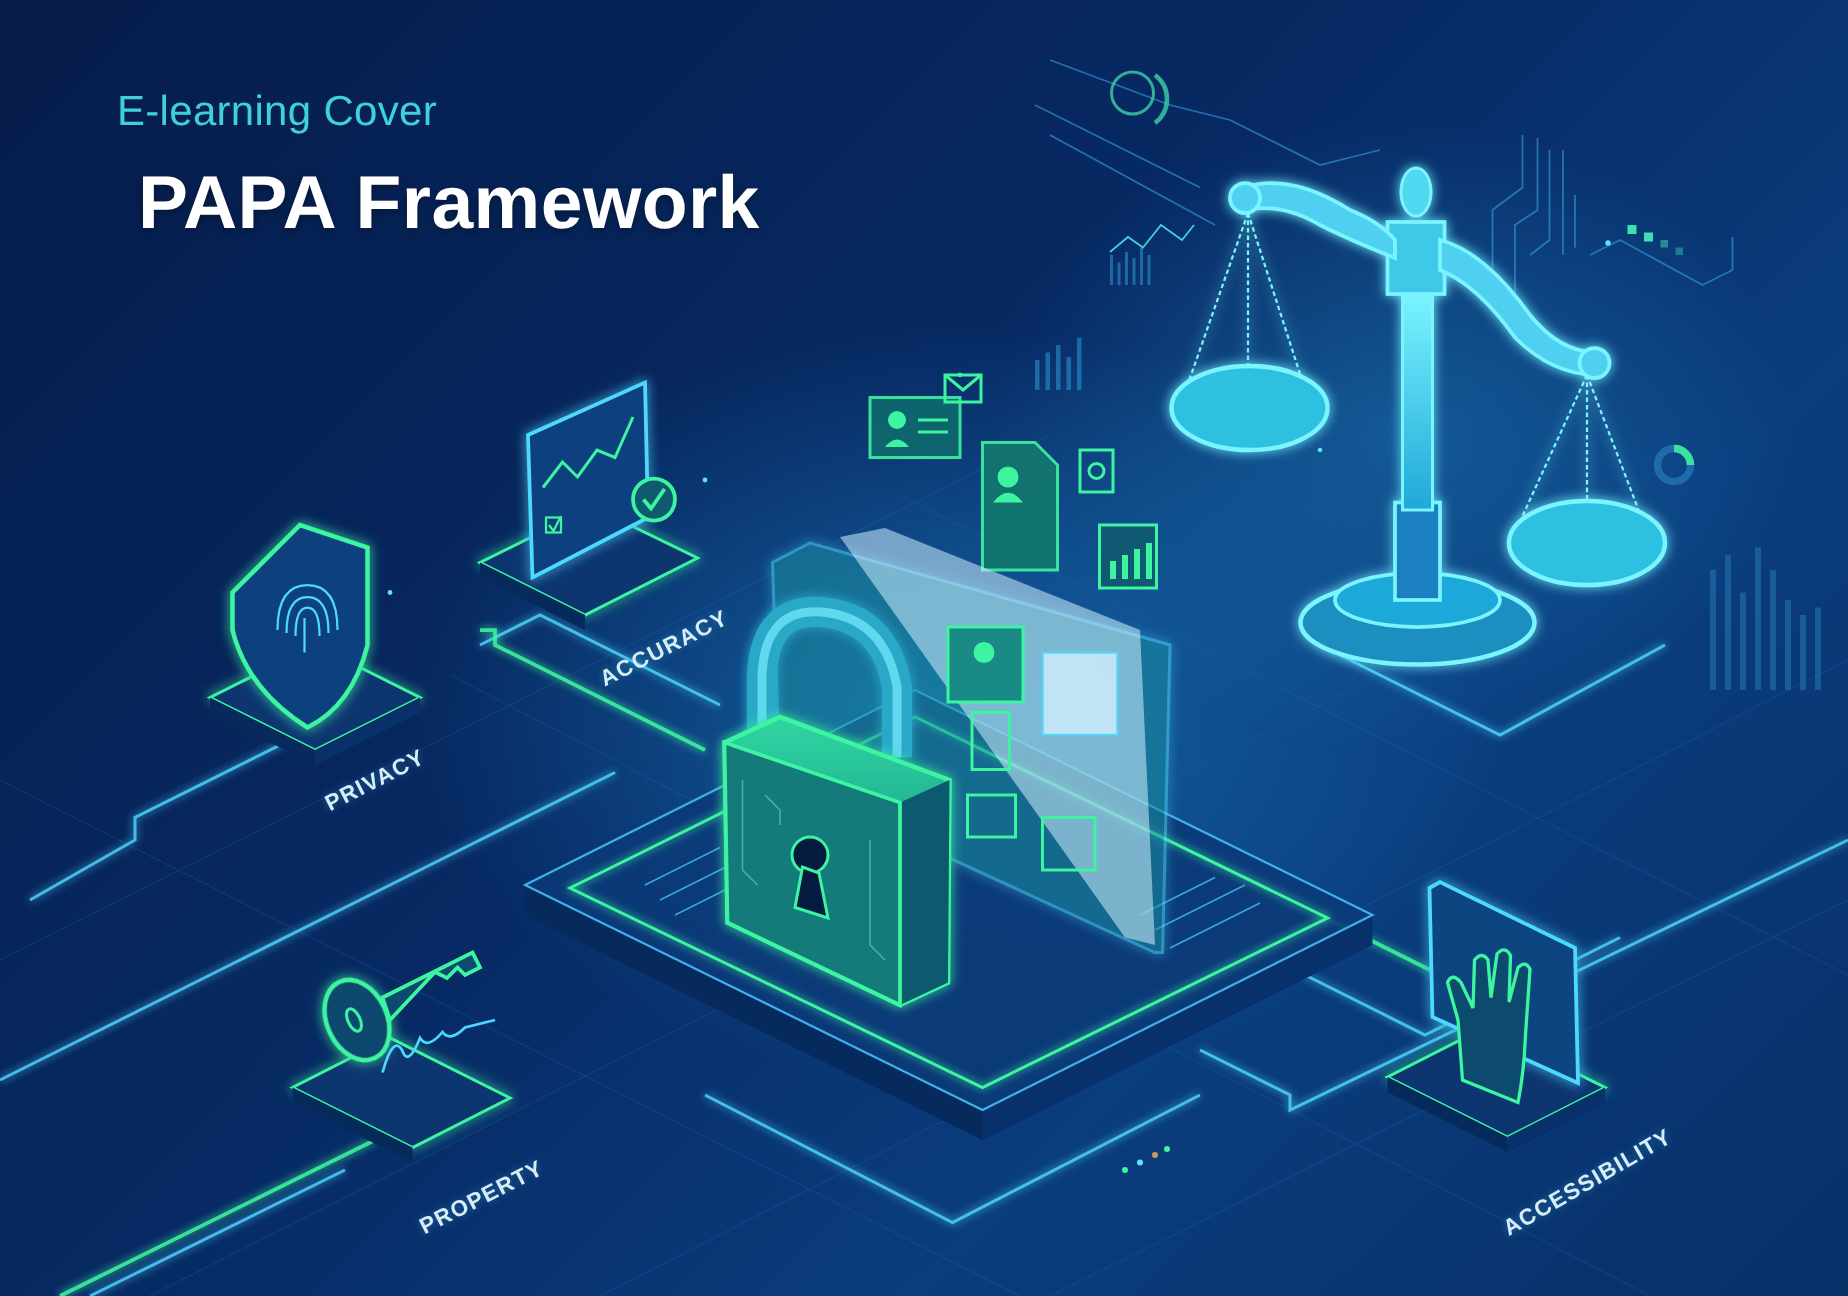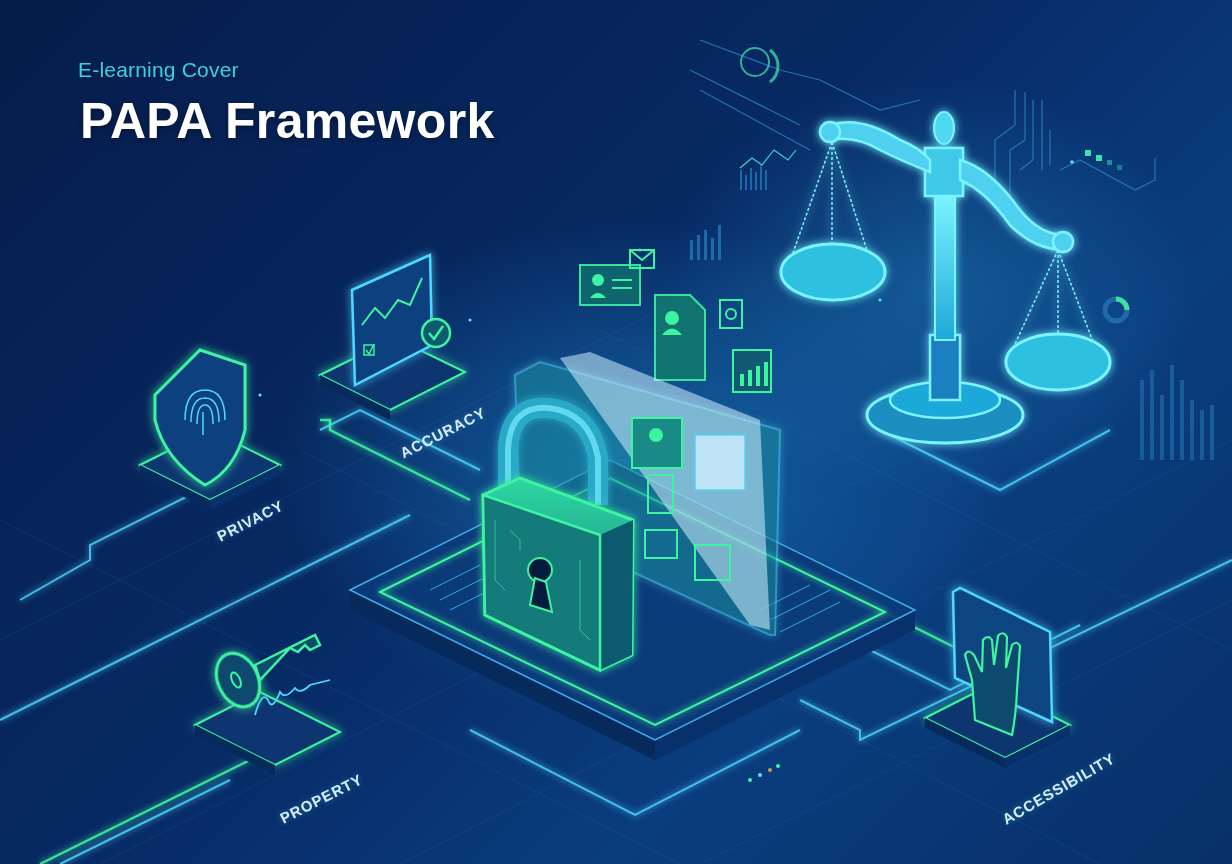--- a/index.html
+++ b/index.html
@@ -4,22 +4,22 @@
 <style>
   html,body{margin:0;padding:0;}
   body{width:1232px;height:864px;overflow:hidden;background:#06235a;font-family:"Liberation Sans","DejaVu Sans",sans-serif;}
   .cover{position:relative;width:1232px;height:864px;overflow:hidden;
     background:
       radial-gradient(ellipse 520px 360px at 640px 470px, rgba(30,140,210,0.55), rgba(0,0,0,0) 70%),
       radial-gradient(ellipse 380px 300px at 930px 290px, rgba(40,160,220,0.35), rgba(0,0,0,0) 70%),
       linear-gradient(135deg,#061c4a 0%,#072a64 45%,#0a3d7e 70%,#073067 100%);}
   .bg-svg{position:absolute;left:0;top:0;}
   .title-block{position:absolute;left:76px;top:58px;}
-  .subtitle{color:#3fd0dc;font-size:21px;letter-spacing:0.2px;margin:0 0 10px 2px;font-weight:400;}
-  .title{color:#ffffff;font-weight:700;font-size:50px;line-height:58px;margin:4px;letter-spacing:0.3px;text-shadow:0 2px 6px rgba(0,0,0,0.35);}
+  .subtitle{color:#3fd0dc;font-size:28px;letter-spacing:0.2px;margin:0 0 10px 2px;font-weight:400;}
+  .title{color:#ffffff;font-weight:700;font-size:50px;line-height:58px;margin:16px;letter-spacing:0.3px;text-shadow:0 2px 6px rgba(0,0,0,0.35);}
   .label{position:absolute;color:#d8eef7;font-weight:700;font-size:15px;letter-spacing:1px;white-space:nowrap;text-shadow:0 0 6px rgba(80,200,255,0.4);}
   .lbl-privacy{left:214px;top:512px;transform:rotate(-27deg);}
   .lbl-accuracy{left:396px;top:424px;transform:rotate(-27deg);}
   .lbl-property{left:276px;top:790px;transform:rotate(-27deg);}
   .lbl-accessibility{left:995px;top:780px;transform:rotate(-30deg);}
   .icon-layer{position:absolute;left:0;top:0;}
 </style>
 </head>
 <body>
 

